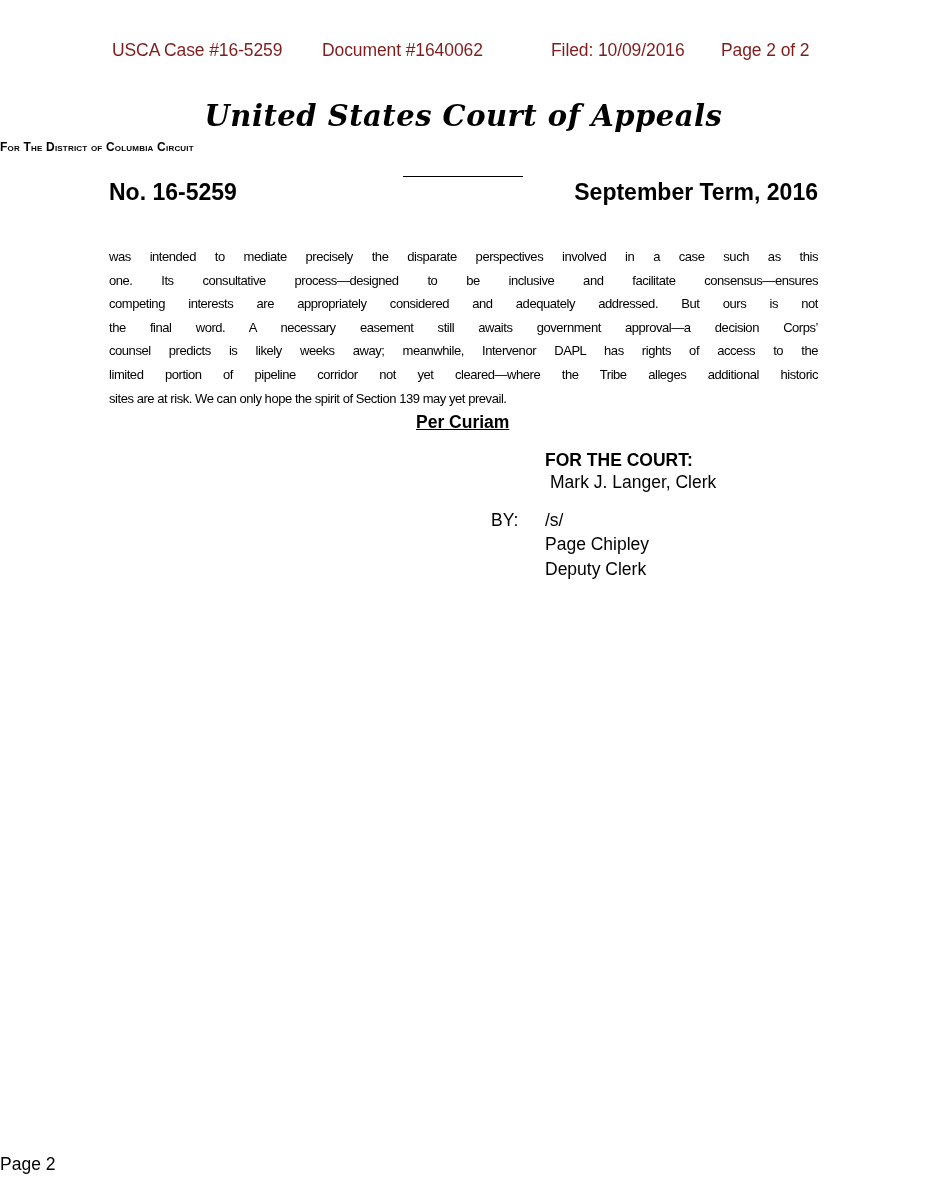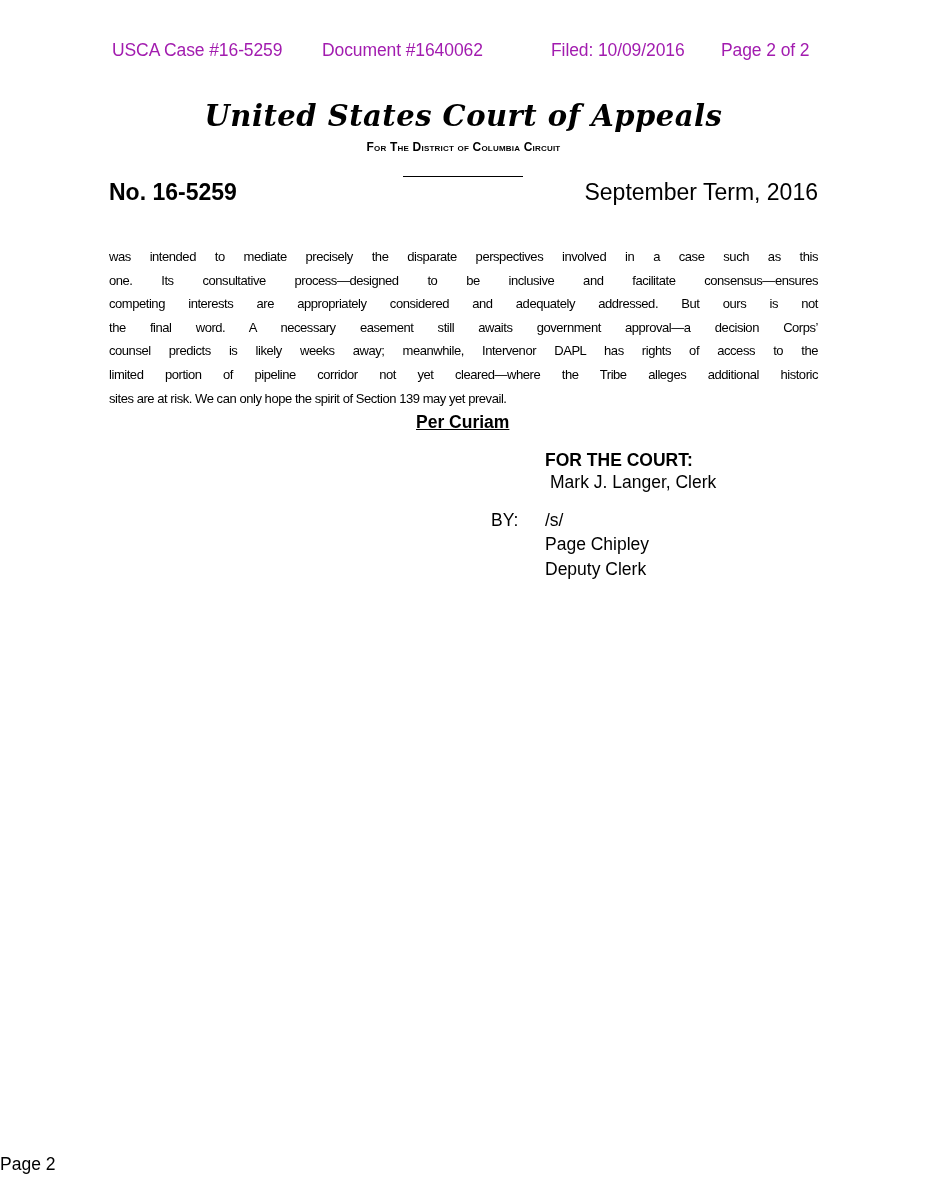--- a/index.html
+++ b/index.html
@@ -1,26 +1,26 @@
 <!DOCTYPE html>
 <html><head>
   <meta charset="utf-8">
   <style>
     html, body { margin: 0; padding: 0; background: #ffffff; }
     body { width: 927px; height: 1200px; position: relative; overflow: hidden; font-family: "Liberation Sans", sans-serif; color: #000; }
-    .stamp { position: absolute; top: 40px; font-size: 17.5px; color: #a21caf; white-space: nowrap; letter-spacing: -0.1px; }
+    .stamp { position: absolute; top: 40px; font-size: 17.5px; color: #7f1d1d; white-space: nowrap; letter-spacing: -0.1px; }
     #stamp-case { left: 112px; }
     #stamp-doc { left: 322px; }
     #stamp-filed { left: 551px; }
     #stamp-page { left: 721px; }
     .court-title { position: absolute; top: 99px; left: 0; width: 927px; text-align: center; font-family: "DejaVu Serif", serif; font-size: 29px; font-weight: bold; letter-spacing: 0.5px; font-style: italic; }
-    .court-sub { position: absolute; top: 140px; left: 0; width: 927px; text-align: center; font-size: 12px; font-weight: bold; font-variant: small-caps; letter-spacing: 0.2px; }
+    .court-sub { position: absolute; top: 140px; left: 0; width: 927px; font-size: 12px; font-weight: bold; font-variant: small-caps; letter-spacing: 0.2px; }
     .rule { position: absolute; top: 176px; left: 403px; width: 120px; height: 0; border-top: 1.5px solid #000; }
     .docket { position: absolute; top: 179px; left: 109px; font-size: 23px; font-weight: bold; }
-    .term { position: absolute; top: 179px; right: 109px; font-size: 23px; font-weight: normal; }
+    .term { position: absolute; top: 179px; right: 109px; font-size: 23px; font-weight: bold; }
     .body-text { position: absolute; top: 245px; left: 109px; width: 709px; font-size: 13px; line-height: 23.6px; letter-spacing: -0.45px; }
     .body-text .line { display: block; text-align: justify; text-align-last: justify; white-space: nowrap; }
     .body-text .line.last { text-align-last: left; }
     .per-curiam { position: absolute; top: 412px; left: 416px; font-size: 17.5px; font-weight: bold; text-decoration: underline; }
     .for-court { position: absolute; top: 450px; left: 545px; font-size: 17.5px; font-weight: bold; }
     .clerk { position: absolute; top: 472px; left: 550px; font-size: 17.5px; }
     .by-label { position: absolute; top: 510px; left: 491px; font-size: 17.5px; }
     .sig { position: absolute; top: 510px; left: 545px; font-size: 17.5px; }
     .deputy-name { position: absolute; top: 534px; left: 545px; font-size: 17.5px; }
     .deputy-title { position: absolute; top: 559px; left: 545px; font-size: 17.5px; }

